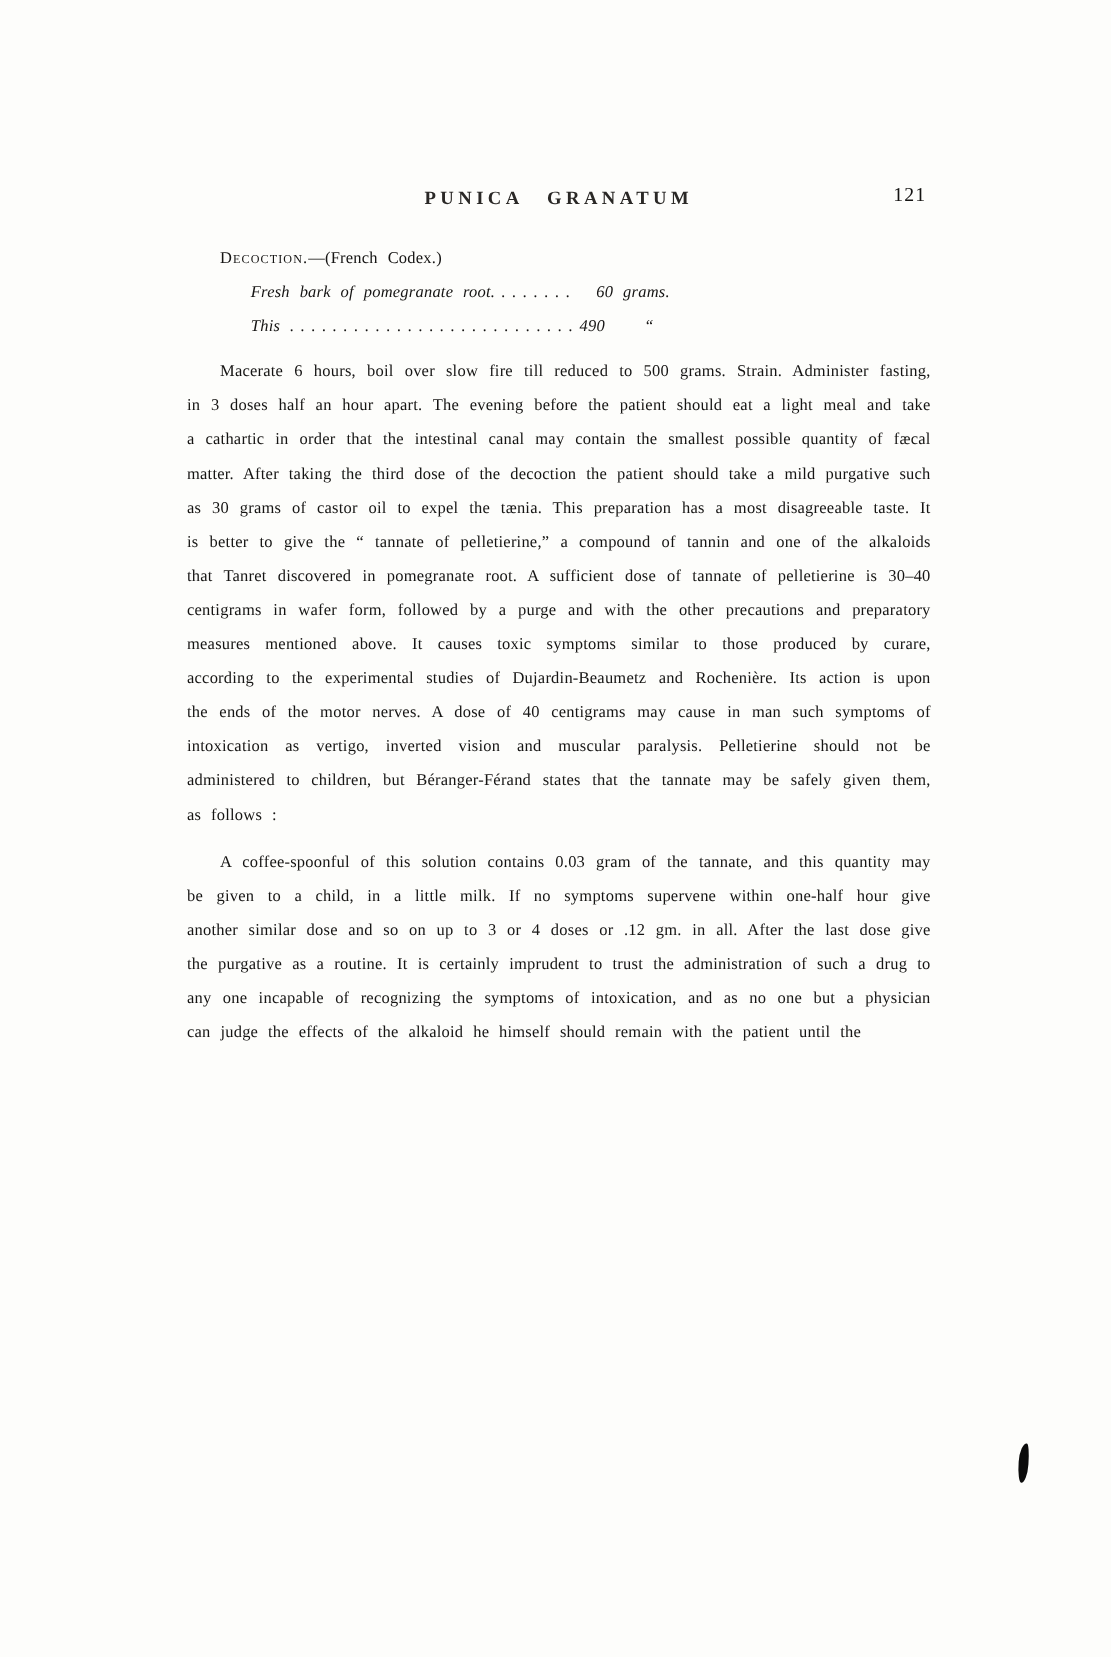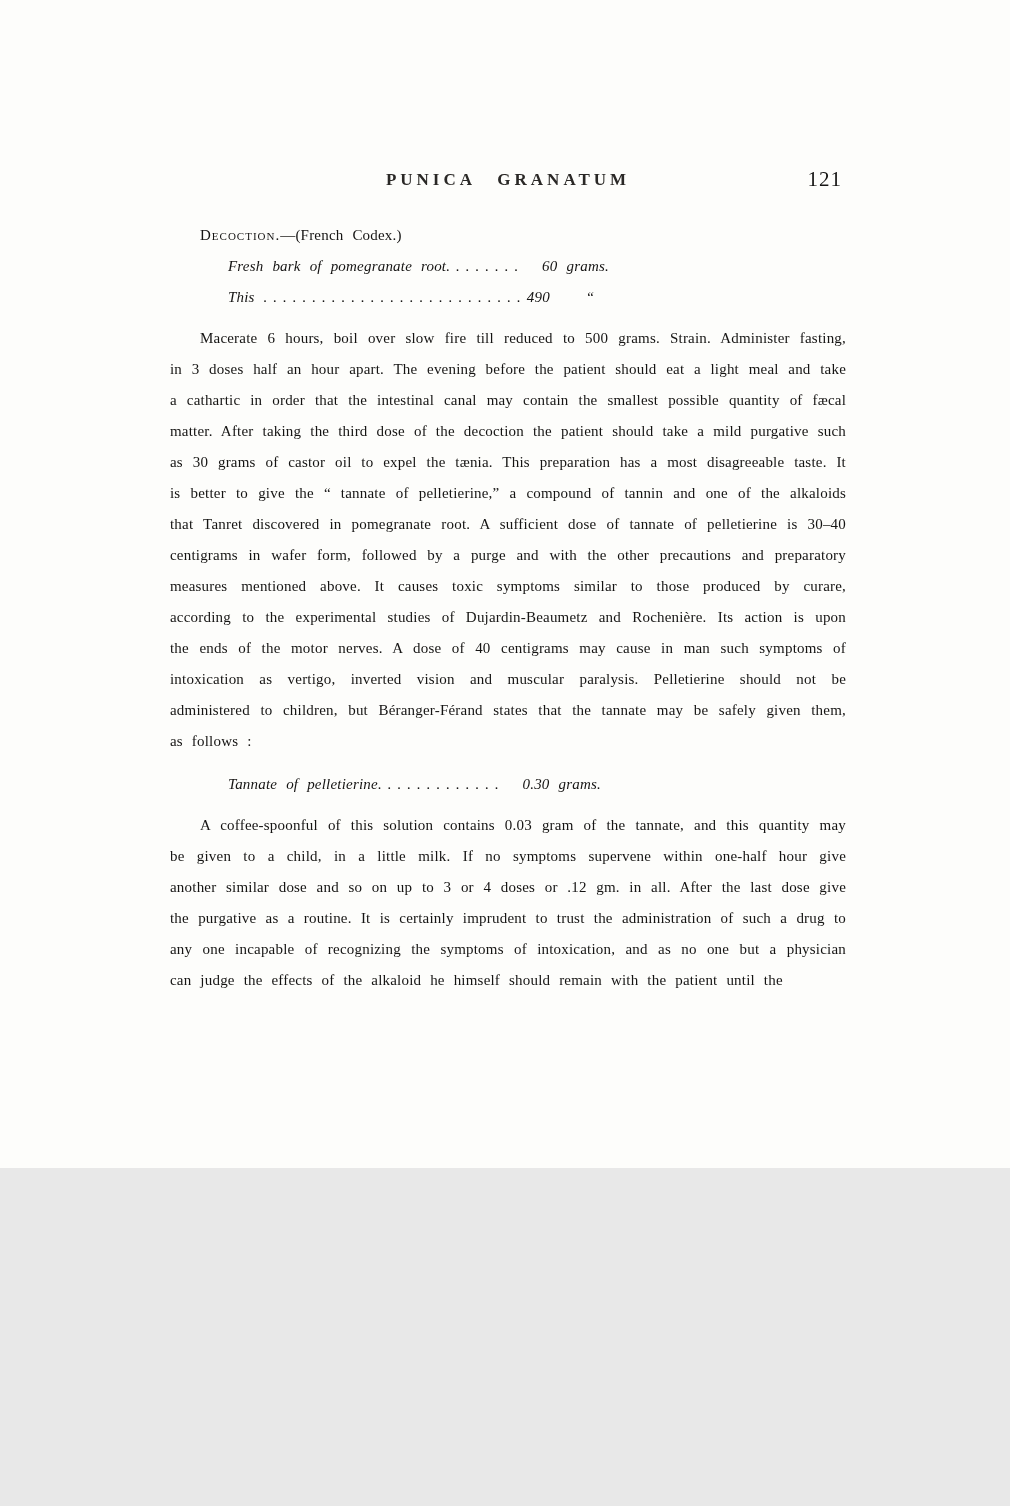--- a/index.html
+++ b/index.html
@@ -3,21 +3,21 @@
 <meta charset="utf-8">
 <style>
   html, body {
     margin: 0;
     padding: 0;
     background: #e8e8e8;
   }
   .page {
     position: relative;
     width: 1010px;
-    height: 1168px;
+    height: 1506px;
     margin: 0 auto;
     background: #fdfdfb;
     color: #151413;
     font-family: "Liberation Serif", "DejaVu Serif", serif;
     overflow: hidden;
   }
   .header {
     position: absolute;
     top: 170px;
     left: 170px;
@@ -30,21 +30,21 @@
     font-size: 17px;
     letter-spacing: 4px;
     word-spacing: 14px;
     font-weight: bold;
     color: #2a2826;
   }
   .page-num {
     position: absolute;
     right: 4px;
     top: -3px;
-    font-size: 21px;
+    font-size: 18px;
     letter-spacing: 1px;
   }
   .content {
     position: absolute;
     top: 220px;
     left: 170px;
     width: 676px;
     font-size: 15px;
     line-height: 31px;
     word-spacing: 5px;
@@ -100,21 +100,20 @@
     <p class="heading-line"><span class="smallcaps">Decoction.</span><span>—(French Codex.)</span></p>
 
     <div class="recipe">
       <div class="recipe-line"><span class="r-name">Fresh bark of pomegranate root</span><span class="r-dots">........</span><span class="r-val">  60</span><span class="r-unit"> grams.</span></div>
       <div class="recipe-line"><span class="r-name">This </span><span class="r-dots">...........................</span><span class="r-val">490</span><span class="r-unit">    “</span></div>
     </div>
 
     <p class="para">Macerate 6 hours, boil over slow fire till reduced to 500 grams. Strain. Administer fasting, in 3 doses half an hour apart. The evening before the patient should eat a light meal and take a cathartic in order that the intestinal canal may contain the smallest possible quantity of fæcal matter. After taking the third dose of the decoction the patient should take a mild purgative such as 30 grams of castor oil to expel the tænia. This preparation has a most disagreeable taste. It is better to give the “ tannate of pelletierine,” a compound of tannin and one of the alkaloids that Tanret discovered in pomegranate root. A sufficient dose of tannate of pelletierine is 30–40 centigrams in wafer form, followed by a purge and with the other precautions and preparatory measures mentioned above. It causes toxic symptoms similar to those produced by curare, according to the experimental studies of Dujardin-Beaumetz and Rochenière. Its action is upon the ends of the motor nerves. A dose of 40 centigrams may cause in man such symptoms of intoxication as vertigo, inverted vision and muscular paralysis. Pelletierine should not be administered to children, but Béranger-Férand states that the tannate may be safely given them, as follows :</p>
 
     <div class="recipe">
-      <div class="recipe-line"><span class="r-name">Tannate of pelletierine</span><span class="r-dots">.............</span><span class="r-val">  0.30</span><span class="r-unit"> grams.</span></div>
     </div>
 
     <p class="para">A coffee-spoonful of this solution contains 0.03 gram of the tannate, and this quantity may be given to a child, in a little milk. If no symptoms supervene within one-half hour give another similar dose and so on up to 3 or 4 doses or .12 gm. in all. After the last dose give the purgative as a routine. It is certainly imprudent to trust the administration of such a drug to any one incapable of recognizing the symptoms of intoxication, and as no one but a physician can judge the effects of the alkaloid he himself should remain with the patient until the</p>
 
   </div>
 
   <div class="artifact"></div>
 
 </div>
 

